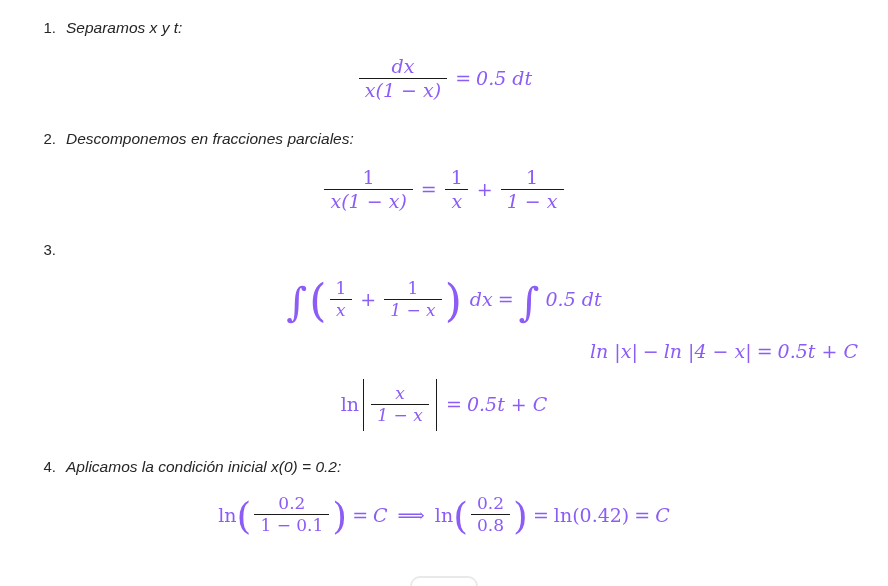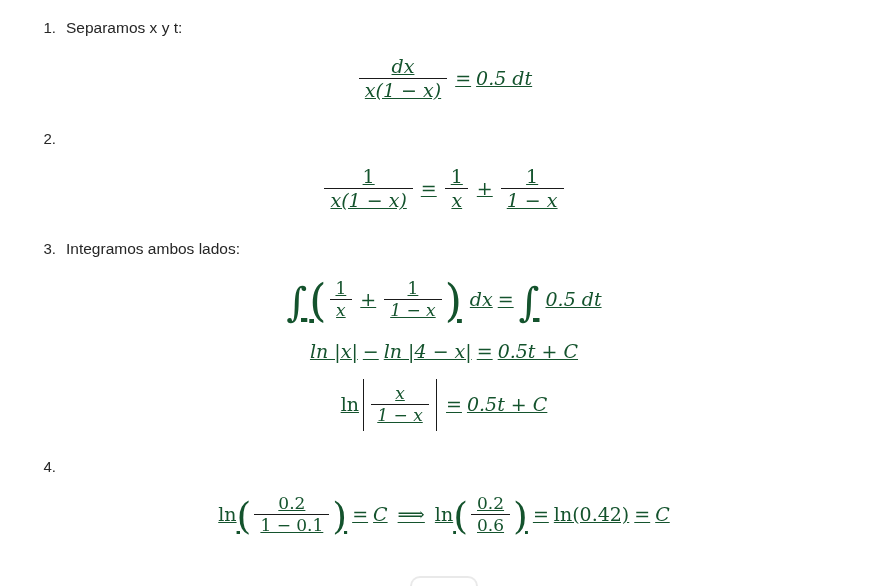--- a/index.html
+++ b/index.html
@@ -33,28 +33,28 @@
     flex: 0 0 26px;
     text-align: right;
     padding-right: 10px;
     font-family: "Liberation Sans", sans-serif;
     font-size: 15px;
     color: #262626;
   }
   .step-text {
     font-family: "Liberation Sans", sans-serif;
     font-size: 15.5px;
+    font-style: italic;
   }
   
   .math {
     font-family: "DejaVu Serif", "Liberation Serif", serif;
-    color: #14532d;
+    color: #8b5cf6;
     font-size: 19px;
     line-height: 1;
-    text-decoration: underline;
   }
   .mi { font-style: italic; font-family: "DejaVu Serif","Liberation Serif",serif; }
   .mn { font-style: normal; }
   .op { font-style: normal; padding: 0 5px; }
   .eq-block {
     display: flex;
     justify-content: center;
     align-items: center;
     width: 100%;
   }
@@ -138,20 +138,23 @@
         <span class="num mi">dx</span>
         <span class="den mi">x(1 − x)</span>
       </span>
       <span class="op">=</span>
       <span class="mi">0.5 dt</span>
     </div>
   </div>
 
   <div class="step" style="margin-top:28px;">
     <div class="step-num">2.</div>
+    <div class="step-text">
+      <span>Descomponemos en fracciones parciales:</span>
+    </div>
   </div>
 
   <div class="eq-block math" style="margin-top:18px;">
     <div class="eq-inner">
       <span class="frac">
         <span class="num mn">1</span>
         <span class="den mi">x(1 − x)</span>
       </span>
       <span class="op">=</span>
       <span class="frac">
@@ -161,23 +164,20 @@
       <span class="op">+</span>
       <span class="frac">
         <span class="num mn">1</span>
         <span class="den mi">1 − x</span>
       </span>
     </div>
   </div>
 
   <div class="step" style="margin-top:28px;">
     <div class="step-num">3.</div>
-    <div class="step-text">
-      <span>Integramos ambos lados:</span>
-    </div>
   </div>
 
   <div class="eq-block math" style="margin-top:20px;">
     <div class="eq-inner">
       <span class="intsym">∫</span>
       <span class="paren big">(</span>
       <span class="frac small">
         <span class="num mn">1</span>
         <span class="den mi">x</span>
       </span>
@@ -189,21 +189,21 @@
       <span class="paren big">)</span>
       <span class="sp8"></span>
       <span class="mi">dx</span>
       <span class="op">=</span>
       <span class="intsym">∫</span>
       <span class="sp4"></span>
       <span class="mi">0.5 dt</span>
     </div>
   </div>
 
-  <div class="eq-block math" style="margin-top:22px;">
+  <div class="eq-block math" style="margin-top:22px;justify-content:flex-end;">
     <div class="eq-inner">
       <span class="mi">ln |x|</span>
       <span class="op">−</span>
       <span class="mi">ln |4 − x|</span>
       <span class="op">=</span>
       <span class="mi">0.5t + C</span>
     </div>
   </div>
 
   <div class="eq-block math" style="margin-top:18px;">
@@ -215,39 +215,42 @@
         <span class="den mi">1 − x</span>
       </span>
       <span class="absbar tall"></span>
       <span class="op">=</span>
       <span class="mi">0.5t + C</span>
     </div>
   </div>
 
   <div class="step" style="margin-top:26px;">
     <div class="step-num">4.</div>
+    <div class="step-text">
+      <span>Aplicamos la condición inicial x(0) = 0.2:</span>
+    </div>
   </div>
 
   <div class="eq-block math" style="margin-top:18px;">
     <div class="eq-inner">
       <span class="mn">ln</span>
       <span class="paren med">(</span>
       <span class="frac small">
         <span class="num mn">0.2</span>
         <span class="den mn">1 − 0.1</span>
       </span>
       <span class="paren med">)</span>
       <span class="op">=</span>
       <span class="mi">C</span>
       <span class="op" style="padding:0 10px;">⟹</span>
       <span class="mn">ln</span>
       <span class="paren med">(</span>
       <span class="frac small">
         <span class="num mn">0.2</span>
-        <span class="den mn">0.6</span>
+        <span class="den mn">0.8</span>
       </span>
       <span class="paren med">)</span>
       <span class="op">=</span>
       <span class="mn">ln(0.42)</span>
       <span class="op">=</span>
       <span class="mi">C</span>
     </div>
   </div>
 
   <div class="scrollhint"></div>

